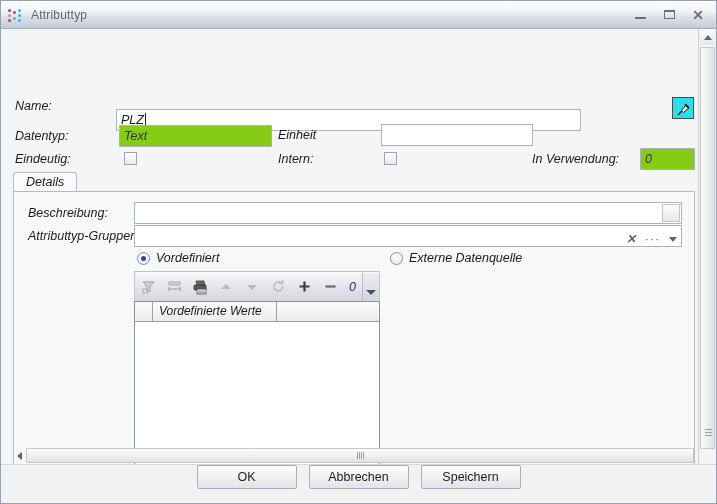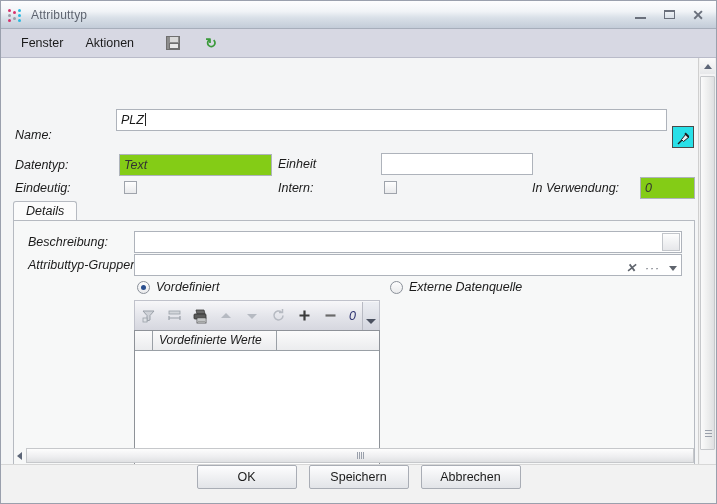--- a/index.html
+++ b/index.html
@@ -214,43 +214,28 @@
       </div>
       <div class="winbtn">
         <span class="glyph-max"></span>
       </div>
       <div class="winbtn">
         <span class="glyph-close">✕</span>
       </div>
     </div>
   </div>
 
-  <div class="menubar">
-    <div class="menuitem">
-      <span>Fenster</span>
-    </div>
-    <div class="menuitem">
-      <span>Aktionen</span>
-    </div>
-    <div class="menu-sep"></div>
-    <div class="mi-icon">
-      <span class="floppy"></span>
-    </div>
-    <div class="mi-icon" style="margin-left:12px">
-      <span class="refresh">↻</span>
-    </div>
-  </div>
 
   <div class="body">
     <div class="content">
 
       <div class="row" style="left:14px;top:70px;">
         <span class="lbl" style="width:100px;display:inline-block">Name:</span>
       </div>
-      <div class="tbox" style="position:absolute;left:115px;top:51px;width:551px;"><span>PLZ</span><span class="caret"></span></div>
+      <div class="tbox" style="position:absolute;left:115px;top:80px;width:465px;"><span>PLZ</span><span class="caret"></span></div>
       <div class="pickbtn" style="position:absolute;left:671px;top:68px;">
         <svg class="pin" viewBox="0 0 13 15">
           <path d="M1 14 L5 10" stroke="#1d1d1d" stroke-width="1.4" fill="none"></path>
           <path d="M4.5 9.5 L9 4 L12 7 L6.5 11.5 Z" fill="#e9eef2" stroke="#1d1d1d" stroke-width="1"></path>
           <path d="M8 3.2 L11.5 6.7" stroke="#1d1d1d" stroke-width="2"></path>
         </svg>
       </div>
 
       <div class="row" style="left:14px;top:100px;">
         <span class="lbl" style="width:100px;display:inline-block">Datentyp:</span>
@@ -398,20 +383,20 @@
         </div>
       </div>
     </div>
   </div>
 
   <div class="footer">
     <div class="btn">
       <span>OK</span>
     </div>
     <div class="btn">
+      <span>Abbrechen</span>
+    </div>
+    <div class="btn">
       <span>Speichern</span>
     </div>
-    <div class="btn">
-      <span>Abbrechen</span>
-    </div>
   </div>
 
 </div>
 
 </body></html>

